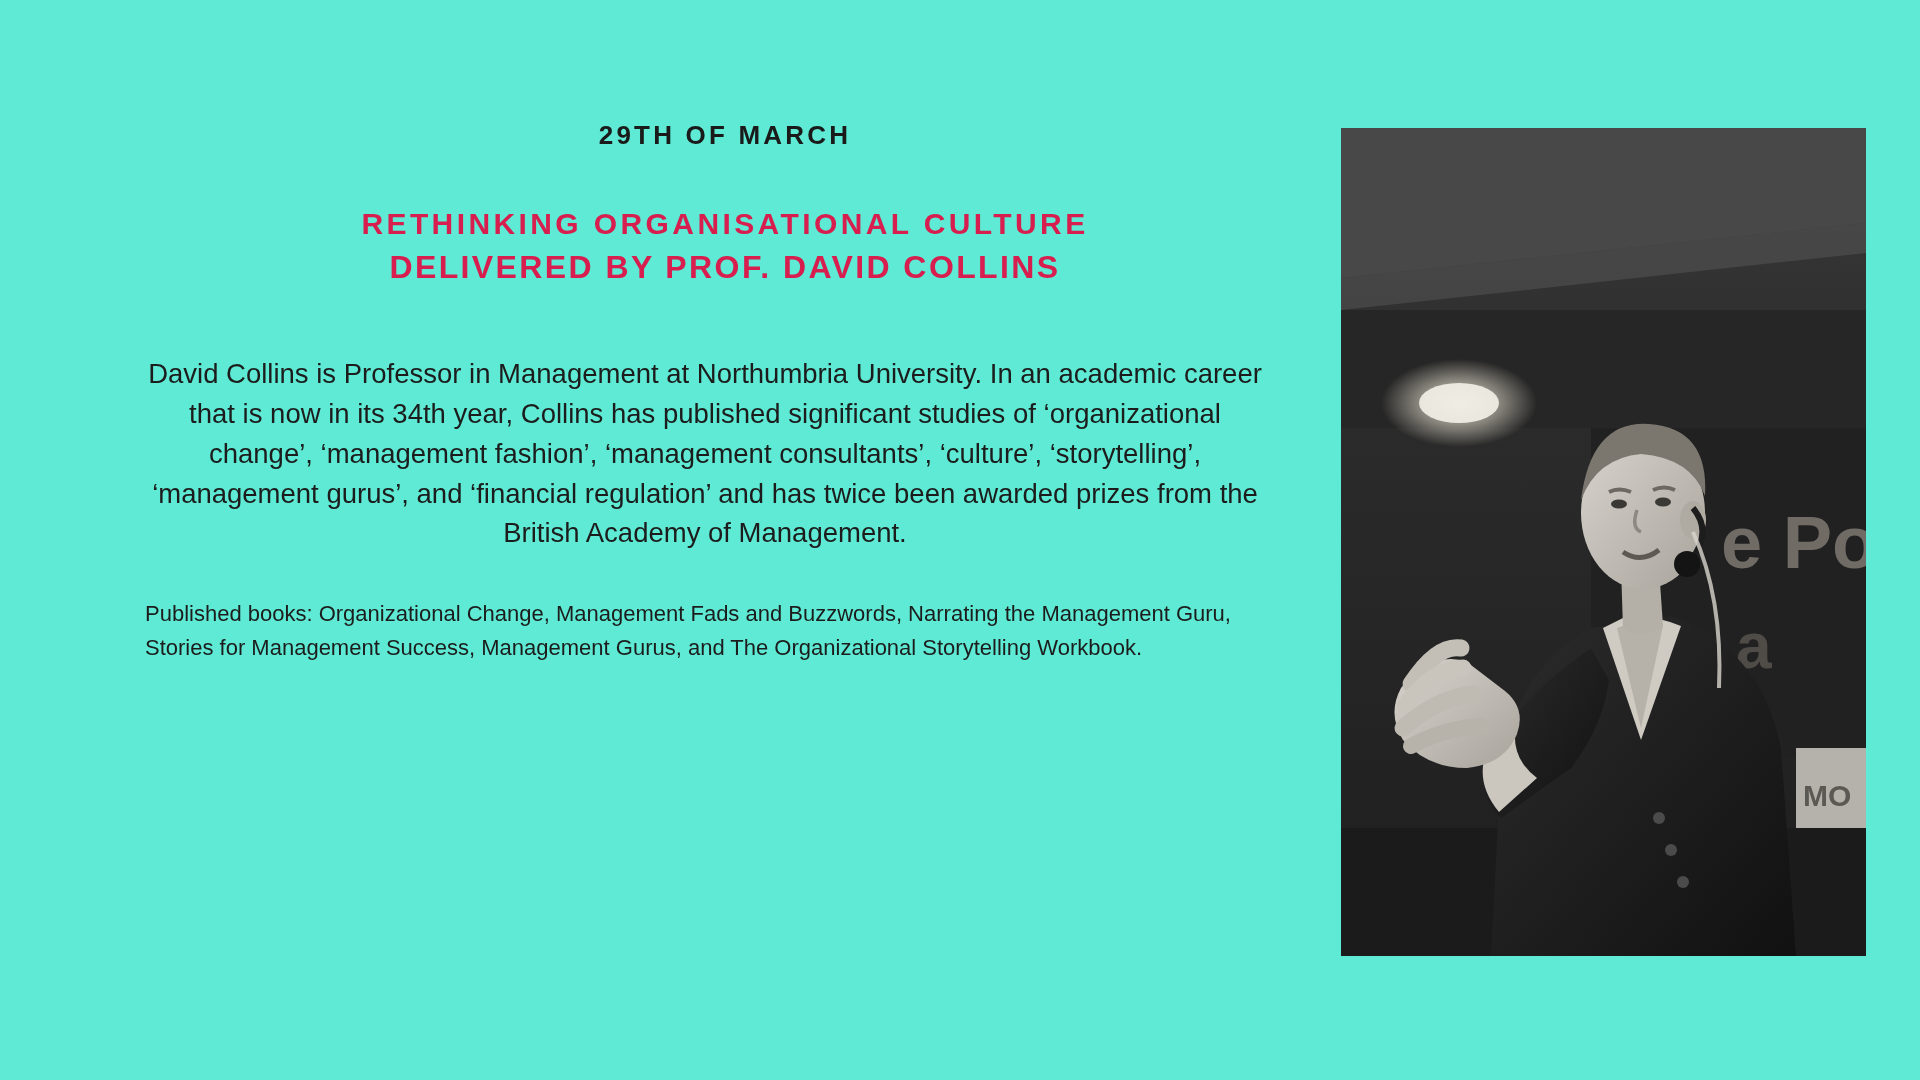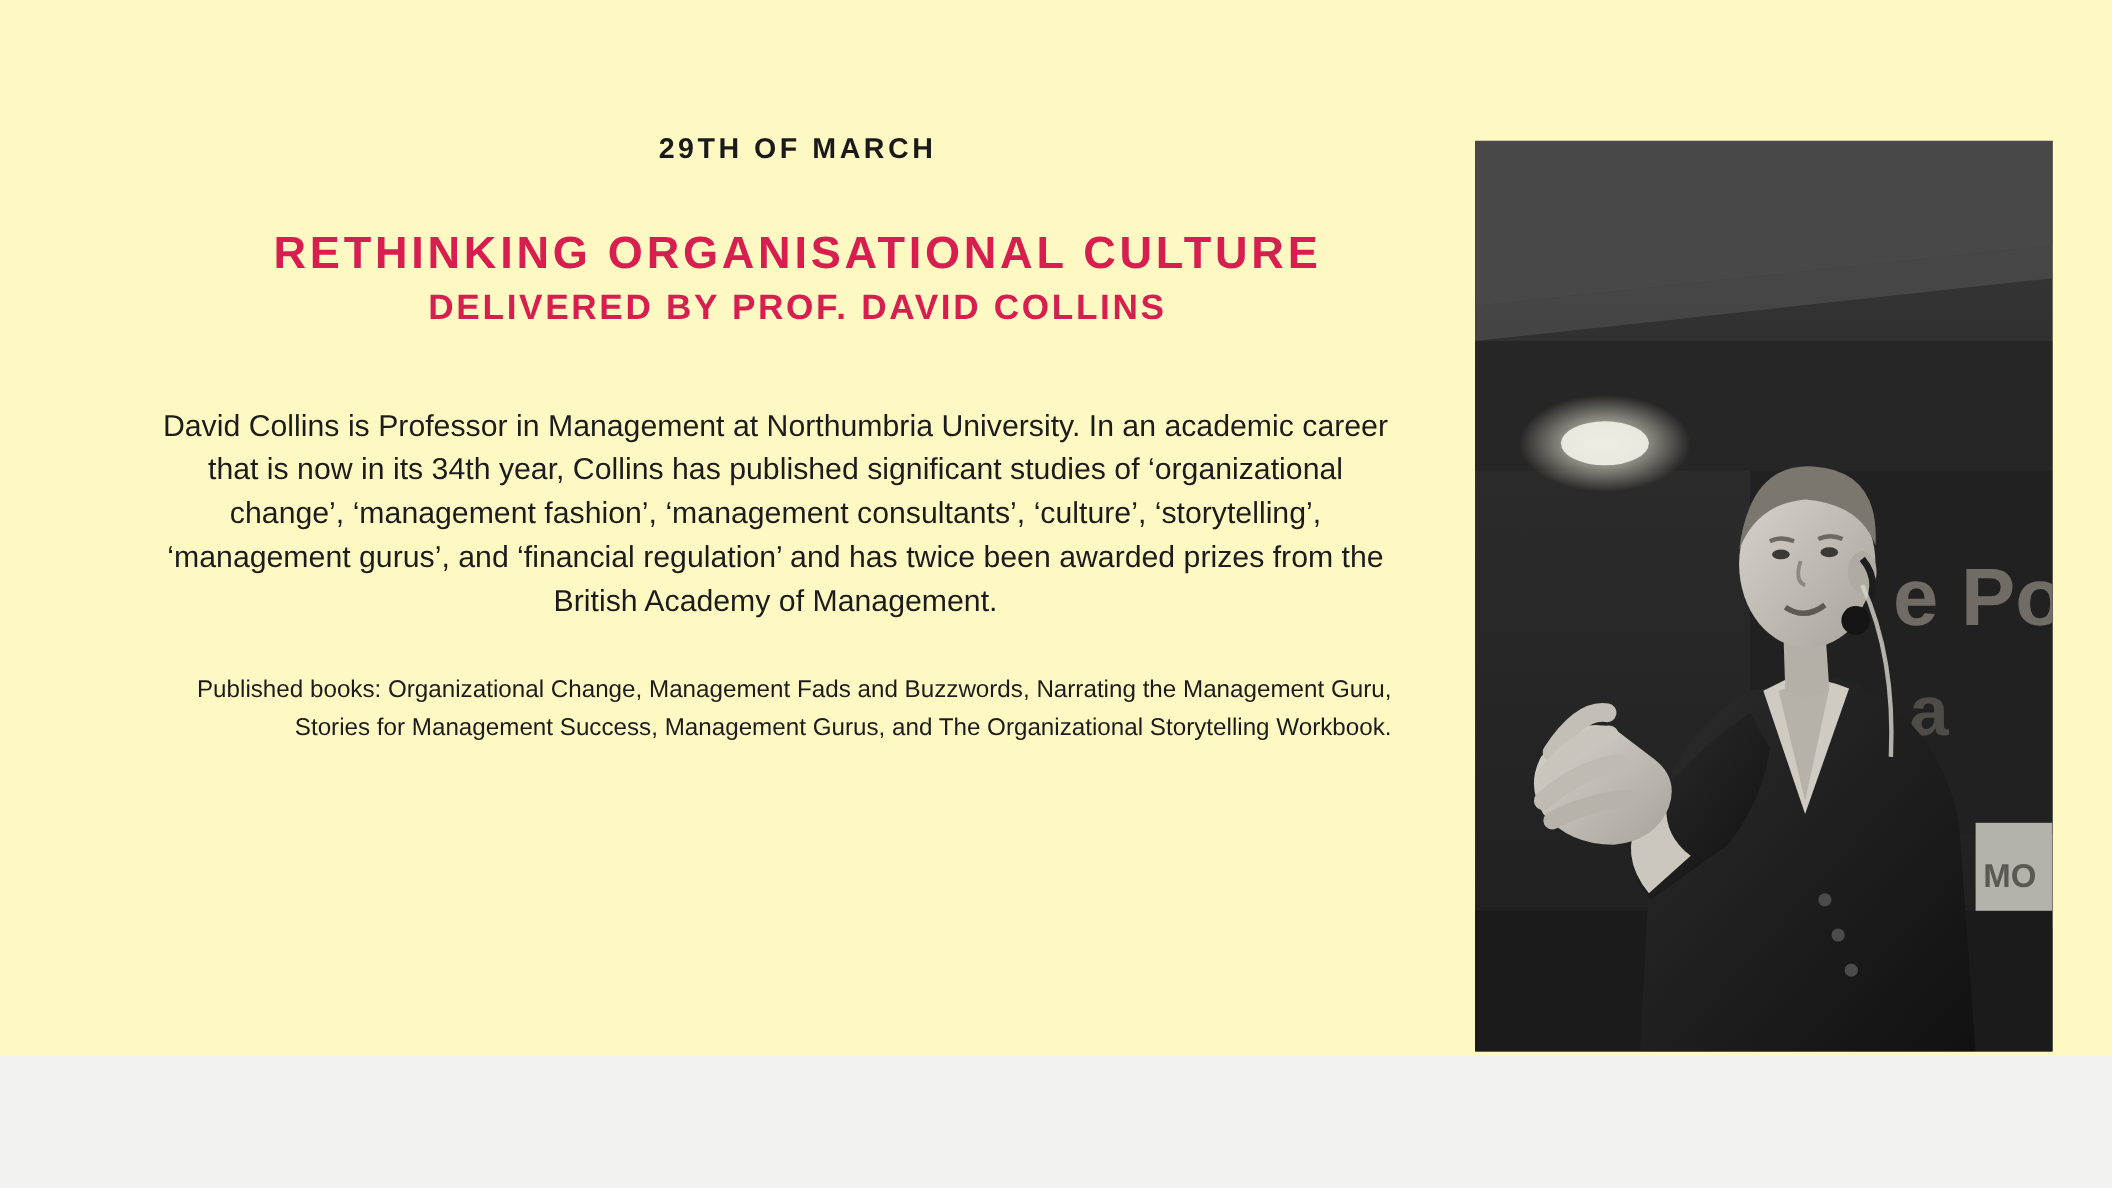--- a/index.html
+++ b/index.html
@@ -10,22 +10,22 @@
     width: 1920px;
     height: 1080px;
     background: #f2f2f1;
     font-family: "Liberation Sans", sans-serif;
     color: #1a1a1a;
     overflow: hidden;
   }
   .slide {
     position: relative;
     width: 1920px;
-    height: 960px;
-    background: #fef9c3;
+    height: 1080px;
+    background: #5eead4;
     box-sizing: border-box;
   }
   .content-col {
     position: absolute;
     left: 105px;
     top: 120px;
     width: 1200px;
   }
   .date-line {
     text-align: center;
@@ -35,21 +35,21 @@
     color: #1a1a1a;
     margin: 0 0 56px 0;
     padding-left: 40px;
   }
   .title-block {
     text-align: center;
     padding-left: 40px;
     margin-bottom: 68px;
   }
   .main-title {
-    font-size: 41px;
+    font-size: 30px;
     font-weight: bold;
     letter-spacing: 3.4px;
     color: #d81e4f;
     margin: 0 0 6px 0;
     line-height: 1.15;
   }
   .sub-title {
     font-size: 32px;
     font-weight: bold;
     letter-spacing: 2.4px;
@@ -59,21 +59,21 @@
   }
   .bio {
     text-align: center;
     font-size: 27.5px;
     line-height: 1.45;
     color: #1c1c1c;
     margin: 0 0 44px 0;
     padding: 0 40px 0 40px;
   }
   .books {
-    text-align: right;
+    text-align: left;
     font-size: 22px;
     line-height: 1.55;
     color: #1c1c1c;
     margin: 0;
     padding: 0 40px 0 40px;
   }
   .photo-frame {
     position: absolute;
     left: 1341px;
     top: 128px;

